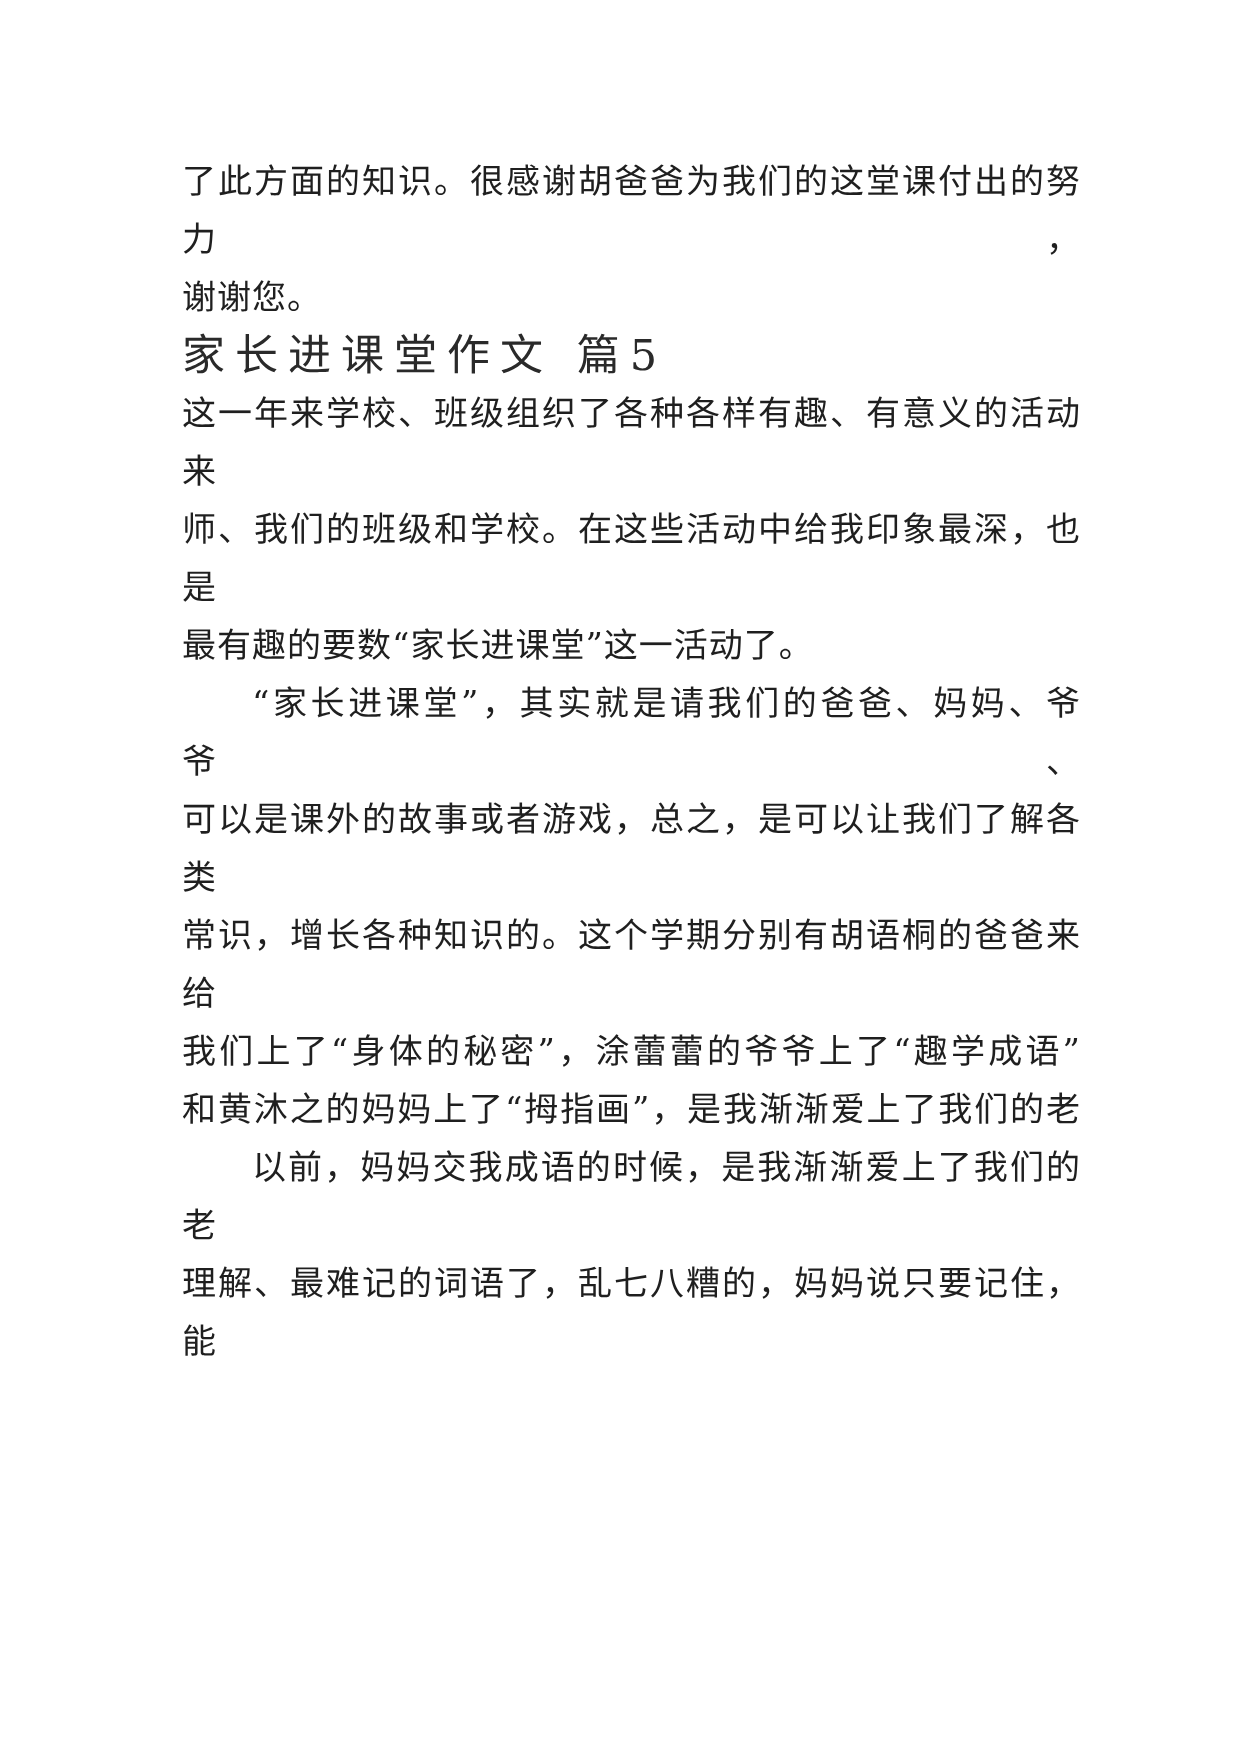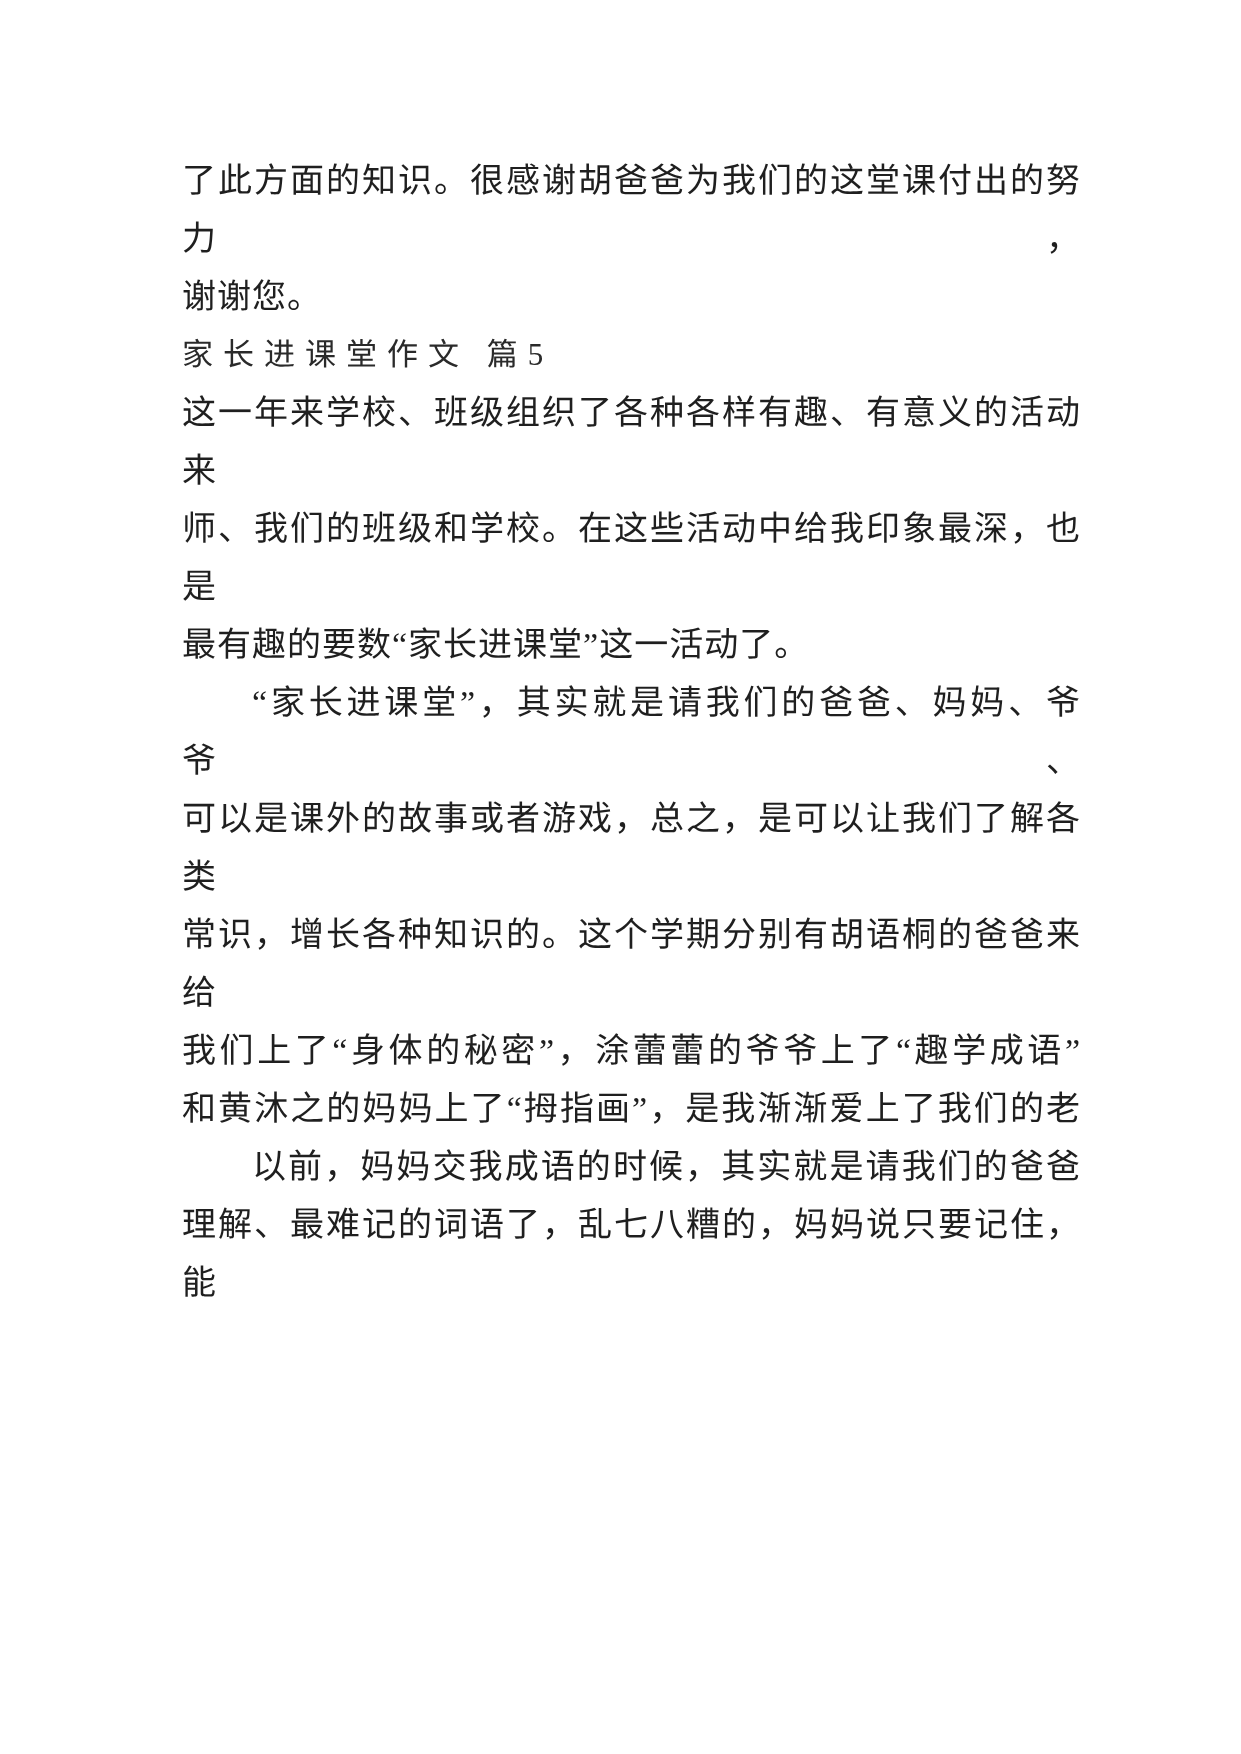--- a/index.html
+++ b/index.html
@@ -13,21 +13,20 @@
     overflow: hidden;
     font-family: "DejaVu Serif", "Liberation Serif", serif;
     color: #1f1f1f;
   }
   .page {
     box-sizing: border-box;
     width: 1241px;
     height: 1754px;
     background: #ffffff;
     padding: 152px 160px 0 182px;
-    font-family: Liberation Serif, serif;
   }
   .doc-body {
     width: 899px;
   }
   .line {
     font-size: 34px;
     line-height: 58px;
     letter-spacing: 1px;
     white-space: nowrap;
     text-align: justify;
@@ -38,21 +37,21 @@
     font-weight: 400;
   }
   .line.no-fill {
     text-align: center;
     text-align-last: left;
   }
   .line.indent {
     text-indent: 70px;
   }
   .line.heading-line {
-    font-size: 31px;
+    font-size: 43px;
     letter-spacing: 10px;
     text-align: left;
     text-align-last: left;
     color: #2a2a2a;
   }
 </style>
 </head>
 <body>
 
 <div class="page">
@@ -61,16 +60,16 @@
       <div class="line no-fill">谢谢您。</div>
       <div class="line heading-line">家长进课堂作文 篇5</div>
       <div class="line">这一年来学校、班级组织了各种各样有趣、有意义的活动来</div>
       <div class="line">师、我们的班级和学校。在这些活动中给我印象最深，也是</div>
       <div class="line no-fill">最有趣的要数“家长进课堂”这一活动了。</div>
       <div class="line indent">“家长进课堂”，其实就是请我们的爸爸、妈妈、爷爷、</div>
       <div class="line">可以是课外的故事或者游戏，总之，是可以让我们了解各类</div>
       <div class="line">常识，增长各种知识的。这个学期分别有胡语桐的爸爸来给</div>
       <div class="line">我们上了“身体的秘密”，涂蕾蕾的爷爷上了“趣学成语”</div>
       <div class="line">和黄沐之的妈妈上了“拇指画”，是我渐渐爱上了我们的老</div>
-      <div class="line indent">以前，妈妈交我成语的时候，其实就是请我们的爸爸</div>
+      <div class="line indent">以前，妈妈交我成语的时候，是我渐渐爱上了我们的老</div>
       <div class="line">理解、最难记的词语了，乱七八糟的，妈妈说只要记住，能</div>
     </div>
 </div>
 
 </body></html>

